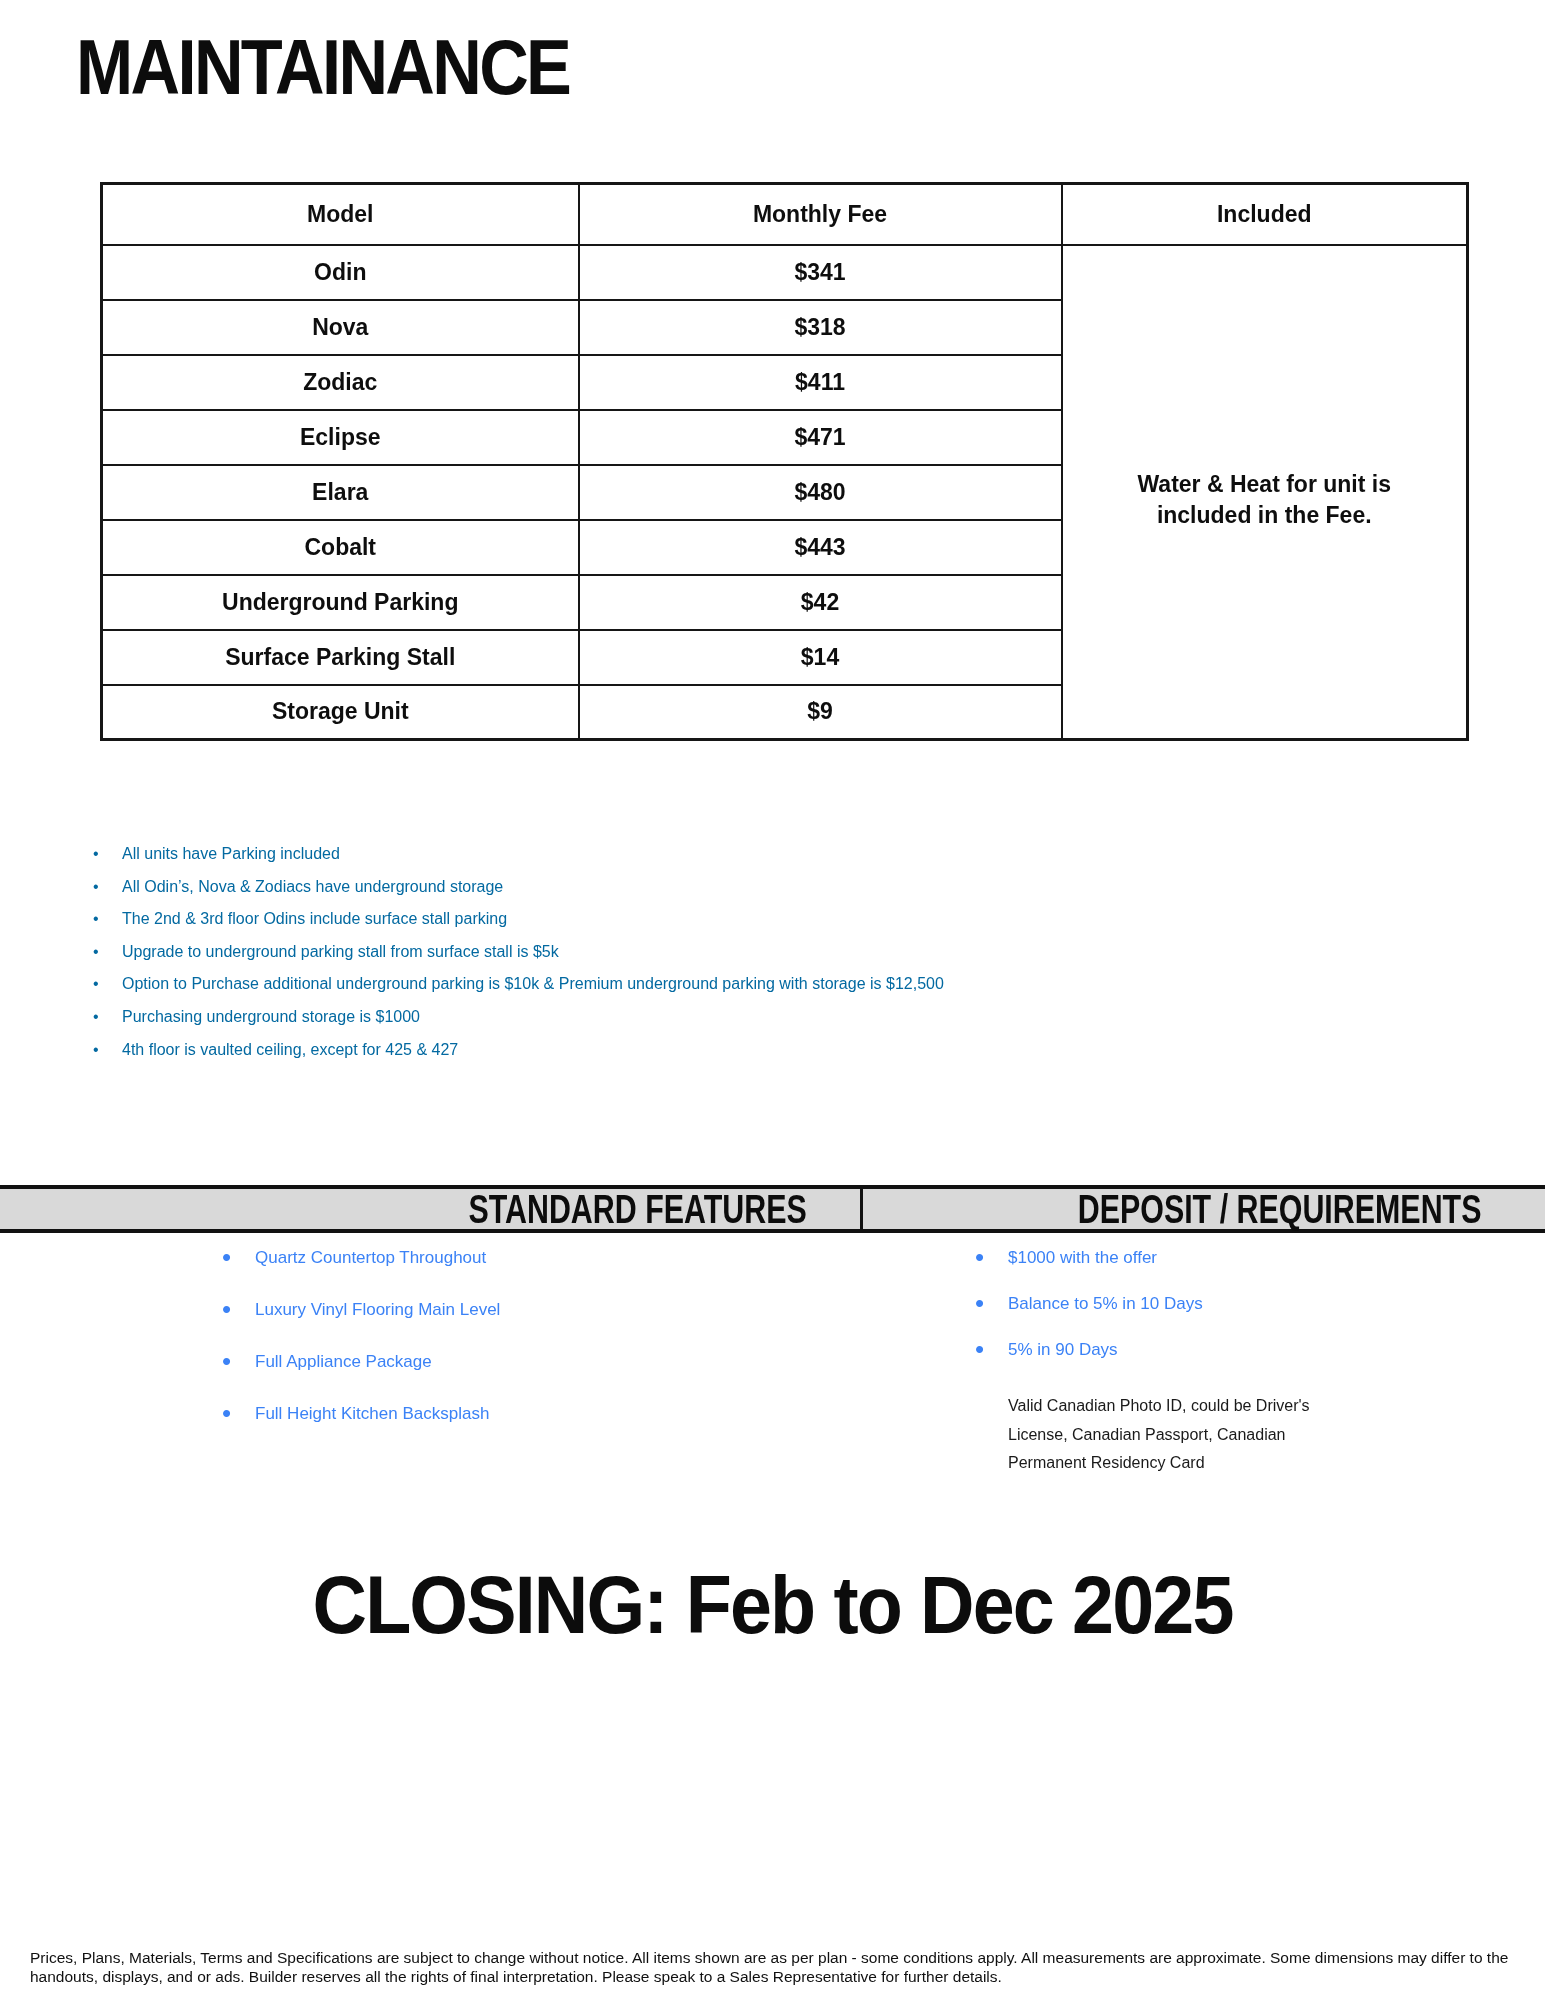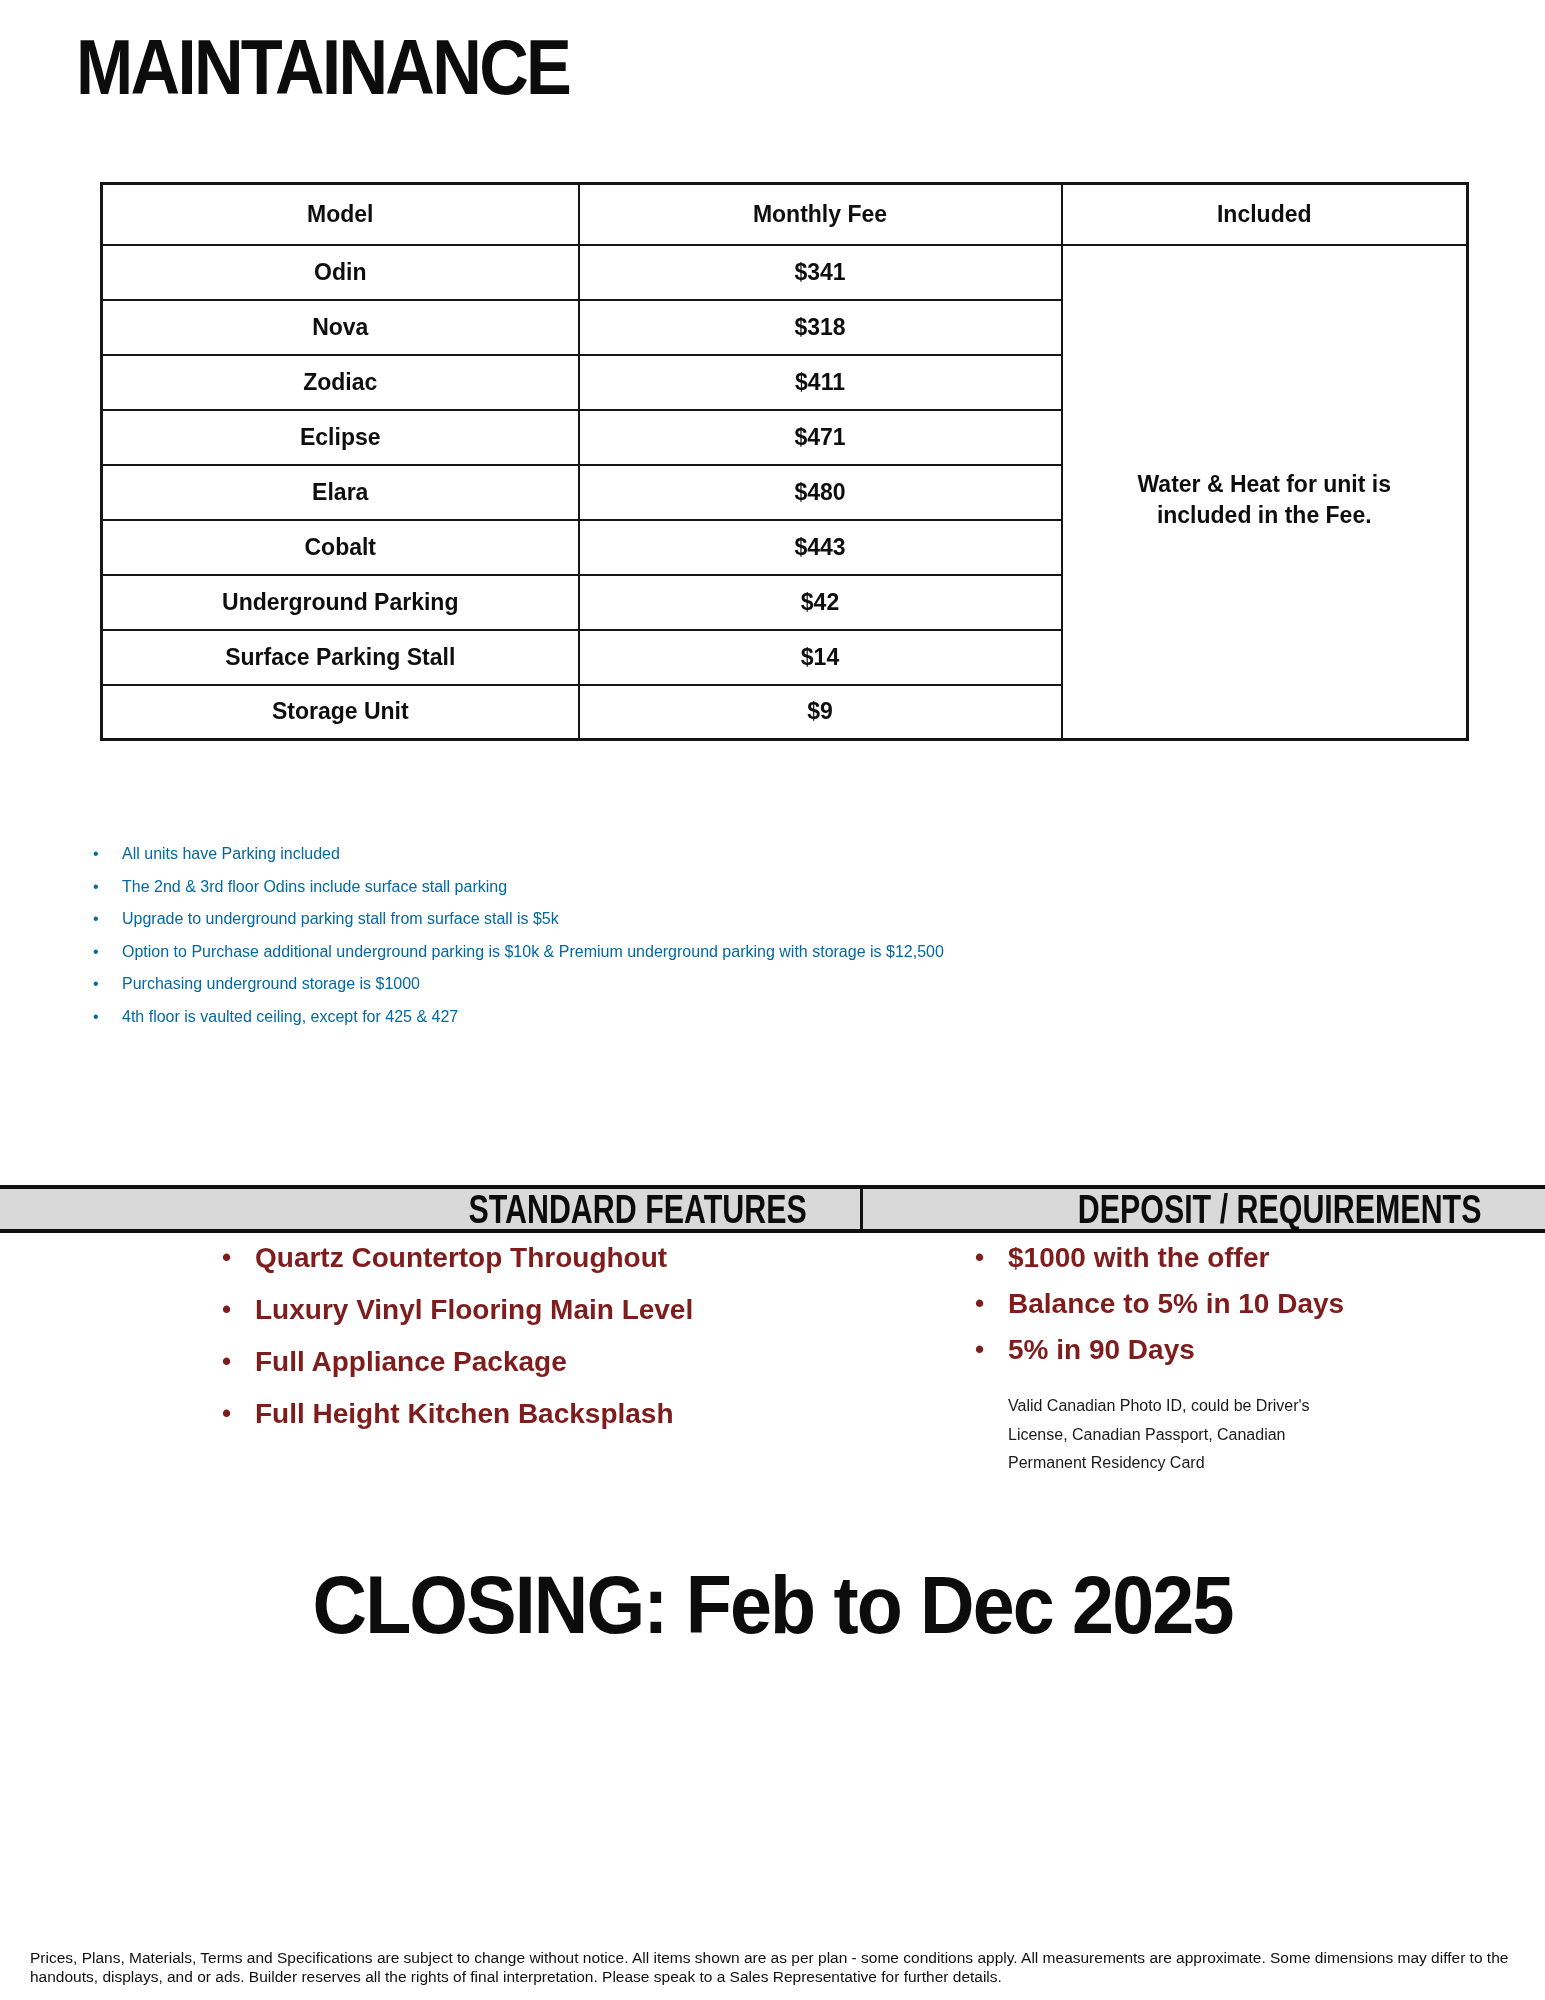--- a/index.html
+++ b/index.html
@@ -53,22 +53,22 @@
   .bar-label {
     font-size: 40px; font-weight: bold; white-space: nowrap;
     transform: scaleX(0.76); letter-spacing: 0px; color: #0c0c0c;
   }
 
   
   .features, .deposit { position: absolute; list-style: none; }
   .features { left: 222px; top: 1244px; }
   .deposit  { left: 975px; top: 1244px; }
   .features li, .deposit li {
-    font-size: 28px; line-height: 28px; position: relative; padding-left: 33px;
-    color: #7f1d1d; white-space: nowrap; font-weight: bold;
+    font-size: 17px; line-height: 28px; position: relative; padding-left: 33px;
+    color: #3b82f6; white-space: nowrap; font-weight: normal;
   }
   .features li { margin-bottom: 24px; }
   .deposit li { margin-bottom: 18px; }
   .features li::before, .deposit li::before {
     content: "\2022"; position: absolute; left: 0; top: -1px; font-size: 26px;
   }
   .id-note {
     position: absolute; left: 1008px; top: 1392px; width: 350px;
     font-size: 16px; line-height: 28.5px; color: #1a1a1a;
   }
@@ -142,20 +142,21 @@
         </tr>
         <tr>
           <td>Storage Unit</td>
           <td>$9</td>
         </tr>
       </tbody>
   </table>
 
   <ul class="notes">
       <li>All units have Parking included</li>
+      <li>All Odin’s, Nova &amp; Zodiacs have underground storage</li>
       <li>The 2nd &amp; 3rd floor Odins include surface stall parking</li>
       <li>Upgrade to underground parking stall from surface stall is $5k</li>
       <li>Option to Purchase additional underground parking is $10k &amp; Premium underground parking with storage is $12,500</li>
       <li>Purchasing underground storage is $1000</li>
       <li>4th floor is vaulted ceiling, except for 425 &amp; 427</li>
     </ul>
 
   <div class="section-bars">
     <div class="bar-cell">
       <span class="bar-label">STANDARD FEATURES</span>

